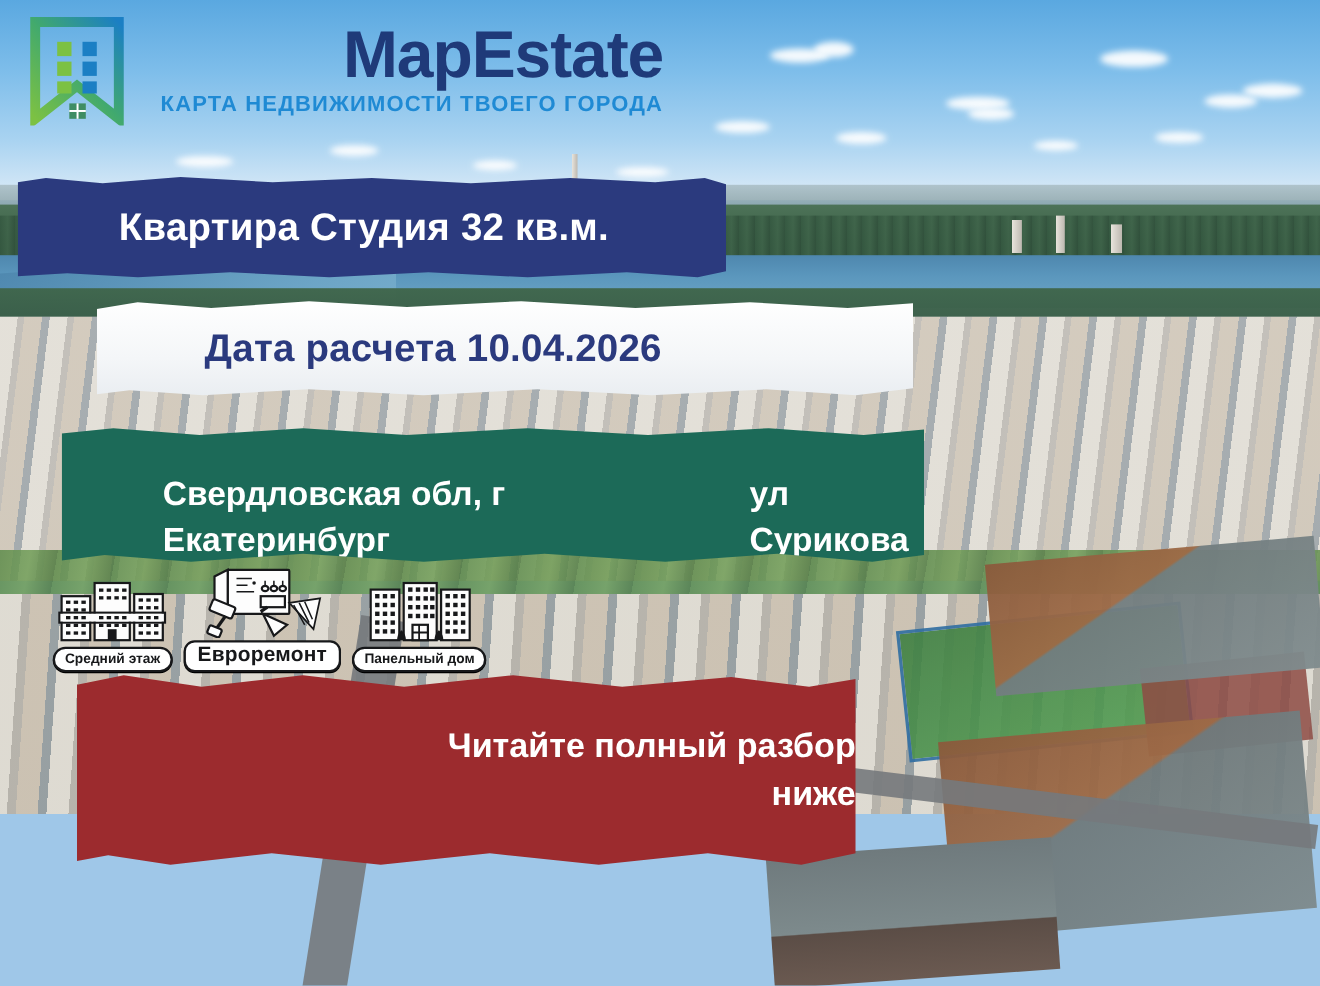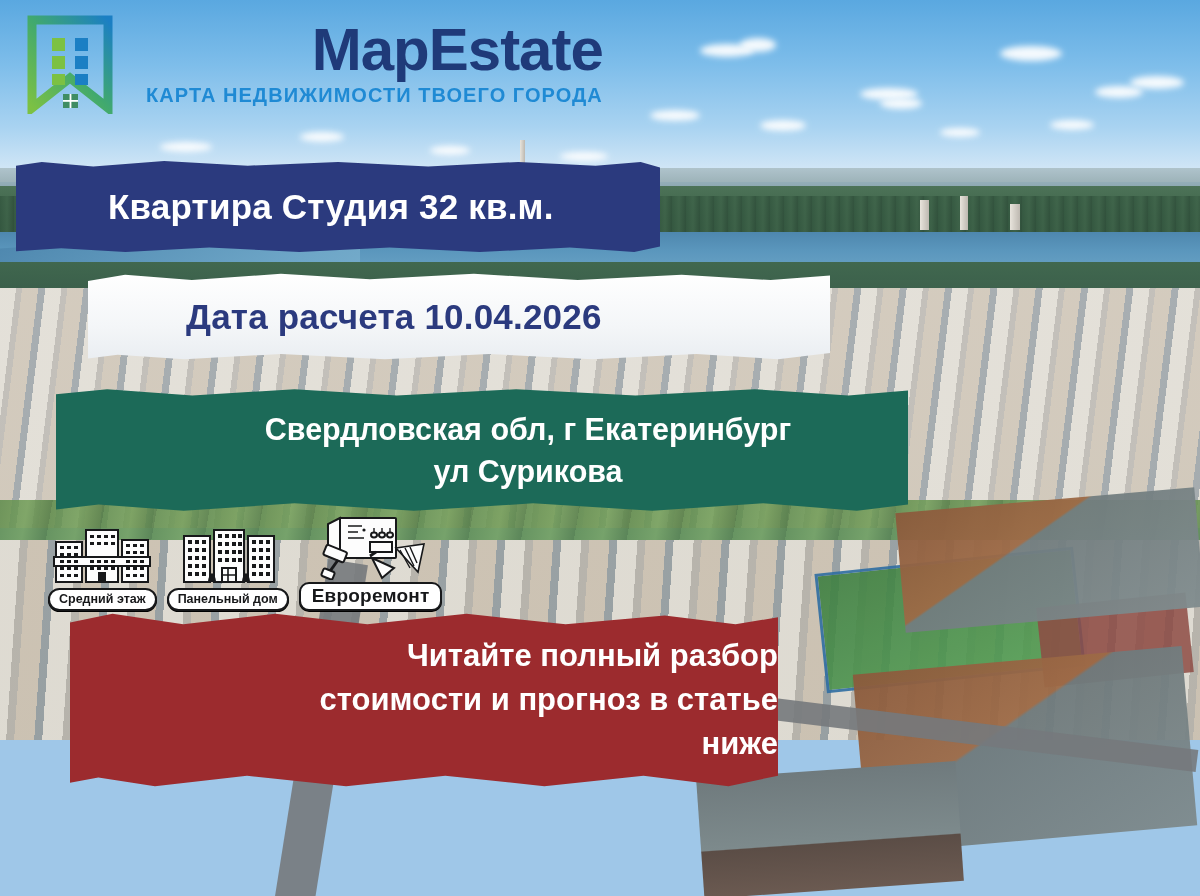--- a/index.html
+++ b/index.html
@@ -138,26 +138,26 @@
     clip-path: polygon(0% 10%, 5% 3%, 14% 9%, 26% 2%, 38% 8%, 52% 2%, 66% 9%, 80% 3%,
                        92% 9%, 100% 4%, 100% 90%, 93% 97%, 82% 91%, 68% 97%,
                        54% 91%, 40% 97%, 26% 91%, 13% 97%, 4% 92%, 0% 96%);
     margin-left: 36px;
   }
   #banner-date .banner-text{
     color:#2b3a7e; font-size:35px; padding-left:98px; letter-spacing:.2px;
   }
 
   #banner-address {
-    left:56px; top:388px; width:852px; height:124px;
+    left:56px; top:388px; width:784px; height:124px;
     background:#1c6a58;
     clip-path: polygon(0% 5%, 6% 1%, 16% 6%, 28% 1%, 40% 6%, 54% 1%, 68% 6%, 82% 1%,
                        93% 6%, 100% 2%, 100% 94%, 94% 99%, 83% 93%, 70% 99%,
                        56% 93%, 42% 99%, 28% 93%, 15% 99%, 5% 94%, 0% 98%);
-    flex-direction:column; align-items:center; justify-content:center;
+    flex-direction:row; align-items:flex-end; justify-content:center;
   }
   #banner-address .banner-text{
     font-size:30.5px; line-height:1.38; padding-left:92px;
   }
 
   #banner-cta {
     left:70px; top:612px; width:708px; height:176px;
     background:#9c2b2e;
     clip-path: polygon(0% 6%, 6% 1%, 16% 7%, 29% 1%, 42% 7%, 56% 1%, 70% 7%, 84% 2%,
                        94% 7%, 100% 3%, 100% 93%, 93% 99%, 81% 93%, 67% 99%,
@@ -332,20 +332,52 @@
             <rect x="45" y="36" width="4" height="3"></rect>
             <rect x="52" y="36" width="4" height="3"></rect>
             <rect x="59" y="36" width="4" height="3"></rect>
           <rect x="74" y="36" width="4" height="3"></rect>
             <rect x="81" y="36" width="4" height="3"></rect>
             <rect x="88" y="36" width="4" height="3"></rect>
         </g>
       </svg>
     </div>
     <div class="badge-pill">Средний этаж</div>
+  </div>
+
+  <div class="badge">
+    <div class="badge-art">
+      <svg viewBox="0 0 118 66" width="118" height="66">
+        <g stroke="#17181a" stroke-width="2" fill="#fdfdfd">
+          <rect x="28" y="4" width="56" height="40" rx="1"></rect>
+          <path d="M28 4 L16 10 L16 42 L28 44 Z"></path>
+          <circle cx="52" cy="16" r="1.6" fill="#17181a" stroke="none"></circle>
+          <path d="M36 12 h14 M36 18 h10 M36 24 h16" stroke-width="1.4"></path>
+          <rect x="58" y="28" width="22" height="10"></rect>
+          <path d="M62 14 v5 M70 14 v5 M78 14 v5" stroke-width="1.4"></path>
+          <ellipse cx="62" cy="21" rx="3" ry="2.4"></ellipse>
+          <ellipse cx="70" cy="21" rx="3" ry="2.4"></ellipse>
+          <ellipse cx="78" cy="21" rx="3" ry="2.4"></ellipse>
+        </g>
+        <g stroke="#17181a" stroke-width="2" fill="#fdfdfd">
+          <rect x="12" y="34" width="22" height="11" rx="2" transform="rotate(22 23 40)"></rect>
+          <path d="M26 46 L16 60" stroke-width="3"></path>
+          <rect x="10" y="56" width="12" height="8" rx="2" transform="rotate(22 16 60)"></rect>
+        </g>
+        <g stroke="#17181a" stroke-width="2" fill="#fdfdfd">
+          <path d="M60 44 L82 54 L70 64 Z"></path>
+          <path d="M58 42 L64 38" stroke-width="3"></path>
+        </g>
+        <g stroke="#17181a" stroke-width="1.6" fill="#fdfdfd">
+          <path d="M84 34 L112 30 L106 58 Z"></path>
+          <path d="M88 36 L98 54 M93 34 L102 52 M98 33 L105 49" stroke-width="1.4"></path>
+        </g>
+      </svg>
+    </div>
+    <div class="badge-pill big">Евроремонт</div>
   </div>
 
   <div class="badge">
     <div class="badge-art">
       <svg viewBox="0 0 104 62" width="104" height="62">
         <g fill="#fdfdfd" stroke="#17181a" stroke-width="2">
           <rect x="8" y="12" width="26" height="46"></rect>
           <rect x="38" y="6" width="30" height="52"></rect>
           <rect x="72" y="12" width="26" height="46"></rect>
         </g>
@@ -401,51 +433,18 @@
         <path d="M52 44 v14 M46 51 h14" stroke="#17181a" stroke-width="1.6"></path>
         <g fill="#17181a">
           <path d="M32 58 c0-6 4-9 4-9 s4 3 4 9z"></path>
           <path d="M66 58 c0-6 4-9 4-9 s4 3 4 9z"></path>
         </g>
       </svg>
     </div>
     <div class="badge-pill">Панельный дом</div>
   </div>
 
-  <div class="badge">
-    <div class="badge-art">
-      <svg viewBox="0 0 118 66" width="118" height="66">
-        <g stroke="#17181a" stroke-width="2" fill="#fdfdfd">
-          <rect x="28" y="4" width="56" height="40" rx="1"></rect>
-          <path d="M28 4 L16 10 L16 42 L28 44 Z"></path>
-          <circle cx="52" cy="16" r="1.6" fill="#17181a" stroke="none"></circle>
-          <path d="M36 12 h14 M36 18 h10 M36 24 h16" stroke-width="1.4"></path>
-          <rect x="58" y="28" width="22" height="10"></rect>
-          <path d="M62 14 v5 M70 14 v5 M78 14 v5" stroke-width="1.4"></path>
-          <ellipse cx="62" cy="21" rx="3" ry="2.4"></ellipse>
-          <ellipse cx="70" cy="21" rx="3" ry="2.4"></ellipse>
-          <ellipse cx="78" cy="21" rx="3" ry="2.4"></ellipse>
-        </g>
-        <g stroke="#17181a" stroke-width="2" fill="#fdfdfd">
-          <rect x="12" y="34" width="22" height="11" rx="2" transform="rotate(22 23 40)"></rect>
-          <path d="M26 46 L16 60" stroke-width="3"></path>
-          <rect x="10" y="56" width="12" height="8" rx="2" transform="rotate(22 16 60)"></rect>
-        </g>
-        <g stroke="#17181a" stroke-width="2" fill="#fdfdfd">
-          <path d="M60 44 L82 54 L70 64 Z"></path>
-          <path d="M58 42 L64 38" stroke-width="3"></path>
-        </g>
-        <g stroke="#17181a" stroke-width="1.6" fill="#fdfdfd">
-          <path d="M84 34 L112 30 L106 58 Z"></path>
-          <path d="M88 36 L98 54 M93 34 L102 52 M98 33 L105 49" stroke-width="1.4"></path>
-        </g>
-      </svg>
-    </div>
-    <div class="badge-pill big">Евроремонт</div>
-  </div>
-
 </div>
 
 <div class="banner" id="banner-cta">
   <span class="banner-text">Читайте полный разбор</span>
-  <span class="banner-text">стоимости и прогноз в статье</span>
   <span class="banner-text">ниже</span>
 </div>
 
 </body></html>

